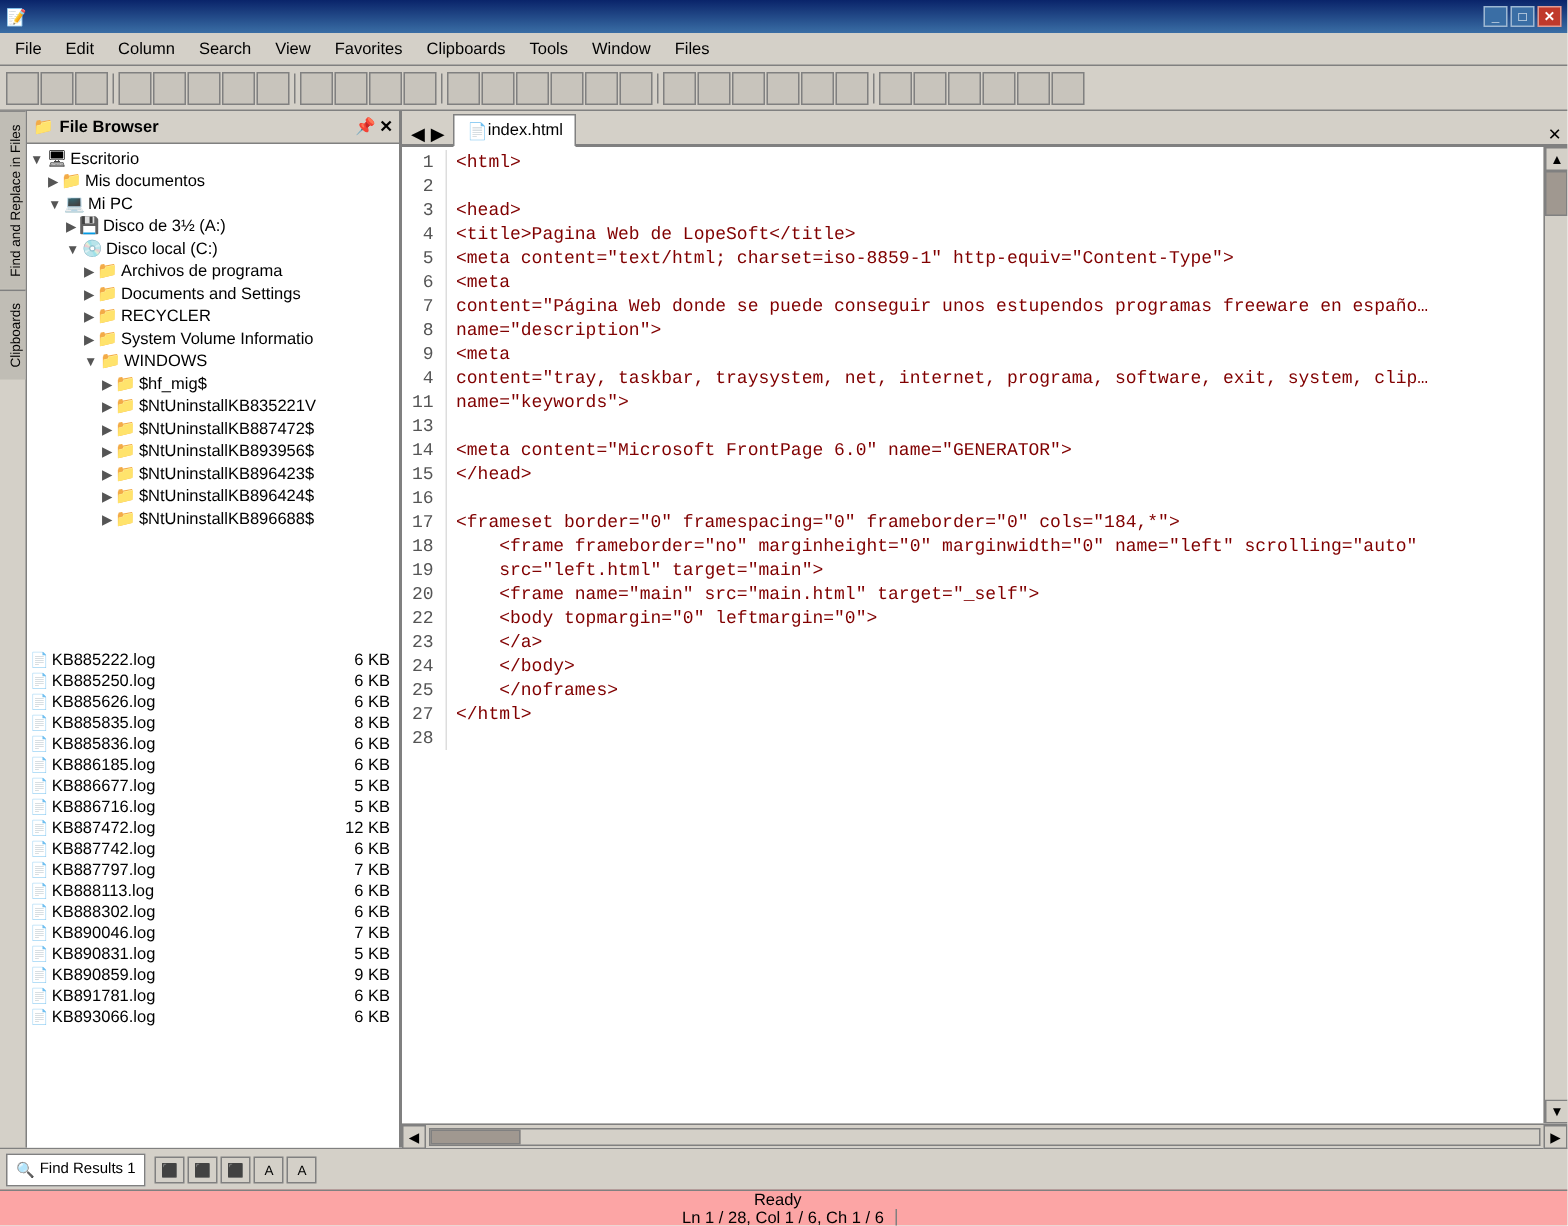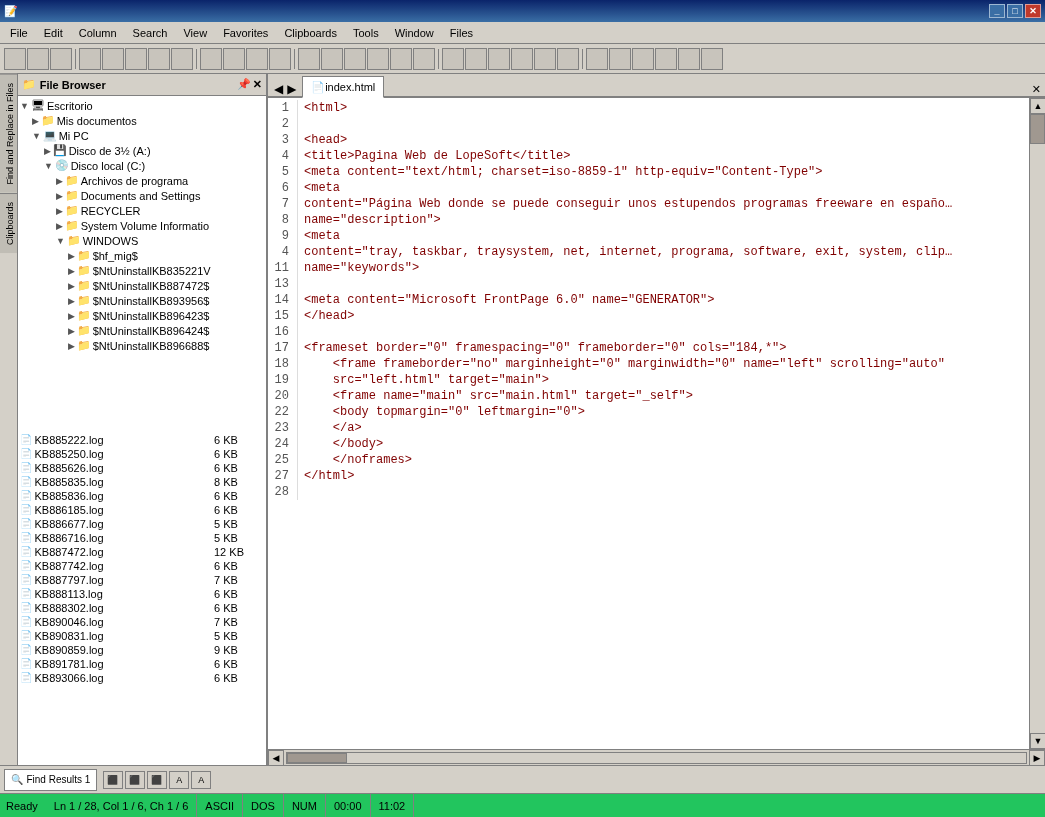--- a/index.html
+++ b/index.html
@@ -158,21 +158,21 @@
     }
     .file-row {
       display: flex;
       align-items: center;
       padding: 1px 2px;
       font-size: 11px;
       cursor: pointer;
     }
     .file-icon { margin-right: 2px; color: #666; font-size: 10px; }
     .file-name { flex: 1; }
-    .file-size { width: 50px; text-align: left; padding-right: 4px; }
+    .file-size { width: 50px; text-align: right; padding-right: 4px; }
 
     
     #editor-area {
       flex: 1;
       display: flex;
       flex-direction: column;
       background: white;
     }
     #editor-tabs {
       background: #d4d0c8;
@@ -255,27 +255,28 @@
       border: 1px solid #808080;
       background: #d4d0c8;
       height: 22px;
       gap: 3px;
     }
     .bottom-tab.active { background: white; }
 
     
     #status-bar {
       height: 24px;
-      background: #22c55e;
+      background: #fca5a5;
       border-top: 1px solid #808080;
       display: flex;
       align-items: center;
       padding: 0 6px;
       font-size: 11px;
       gap: 0;
+      flex-direction: column;
     }
     .status-segment {
       padding: 0 8px;
       border-right: 1px solid #808080;
       height: 100%;
       display: flex;
       align-items: center;
       font-size: 11px;
     }
     .status-segment:first-child { border-left: 1px solid #808080; }

